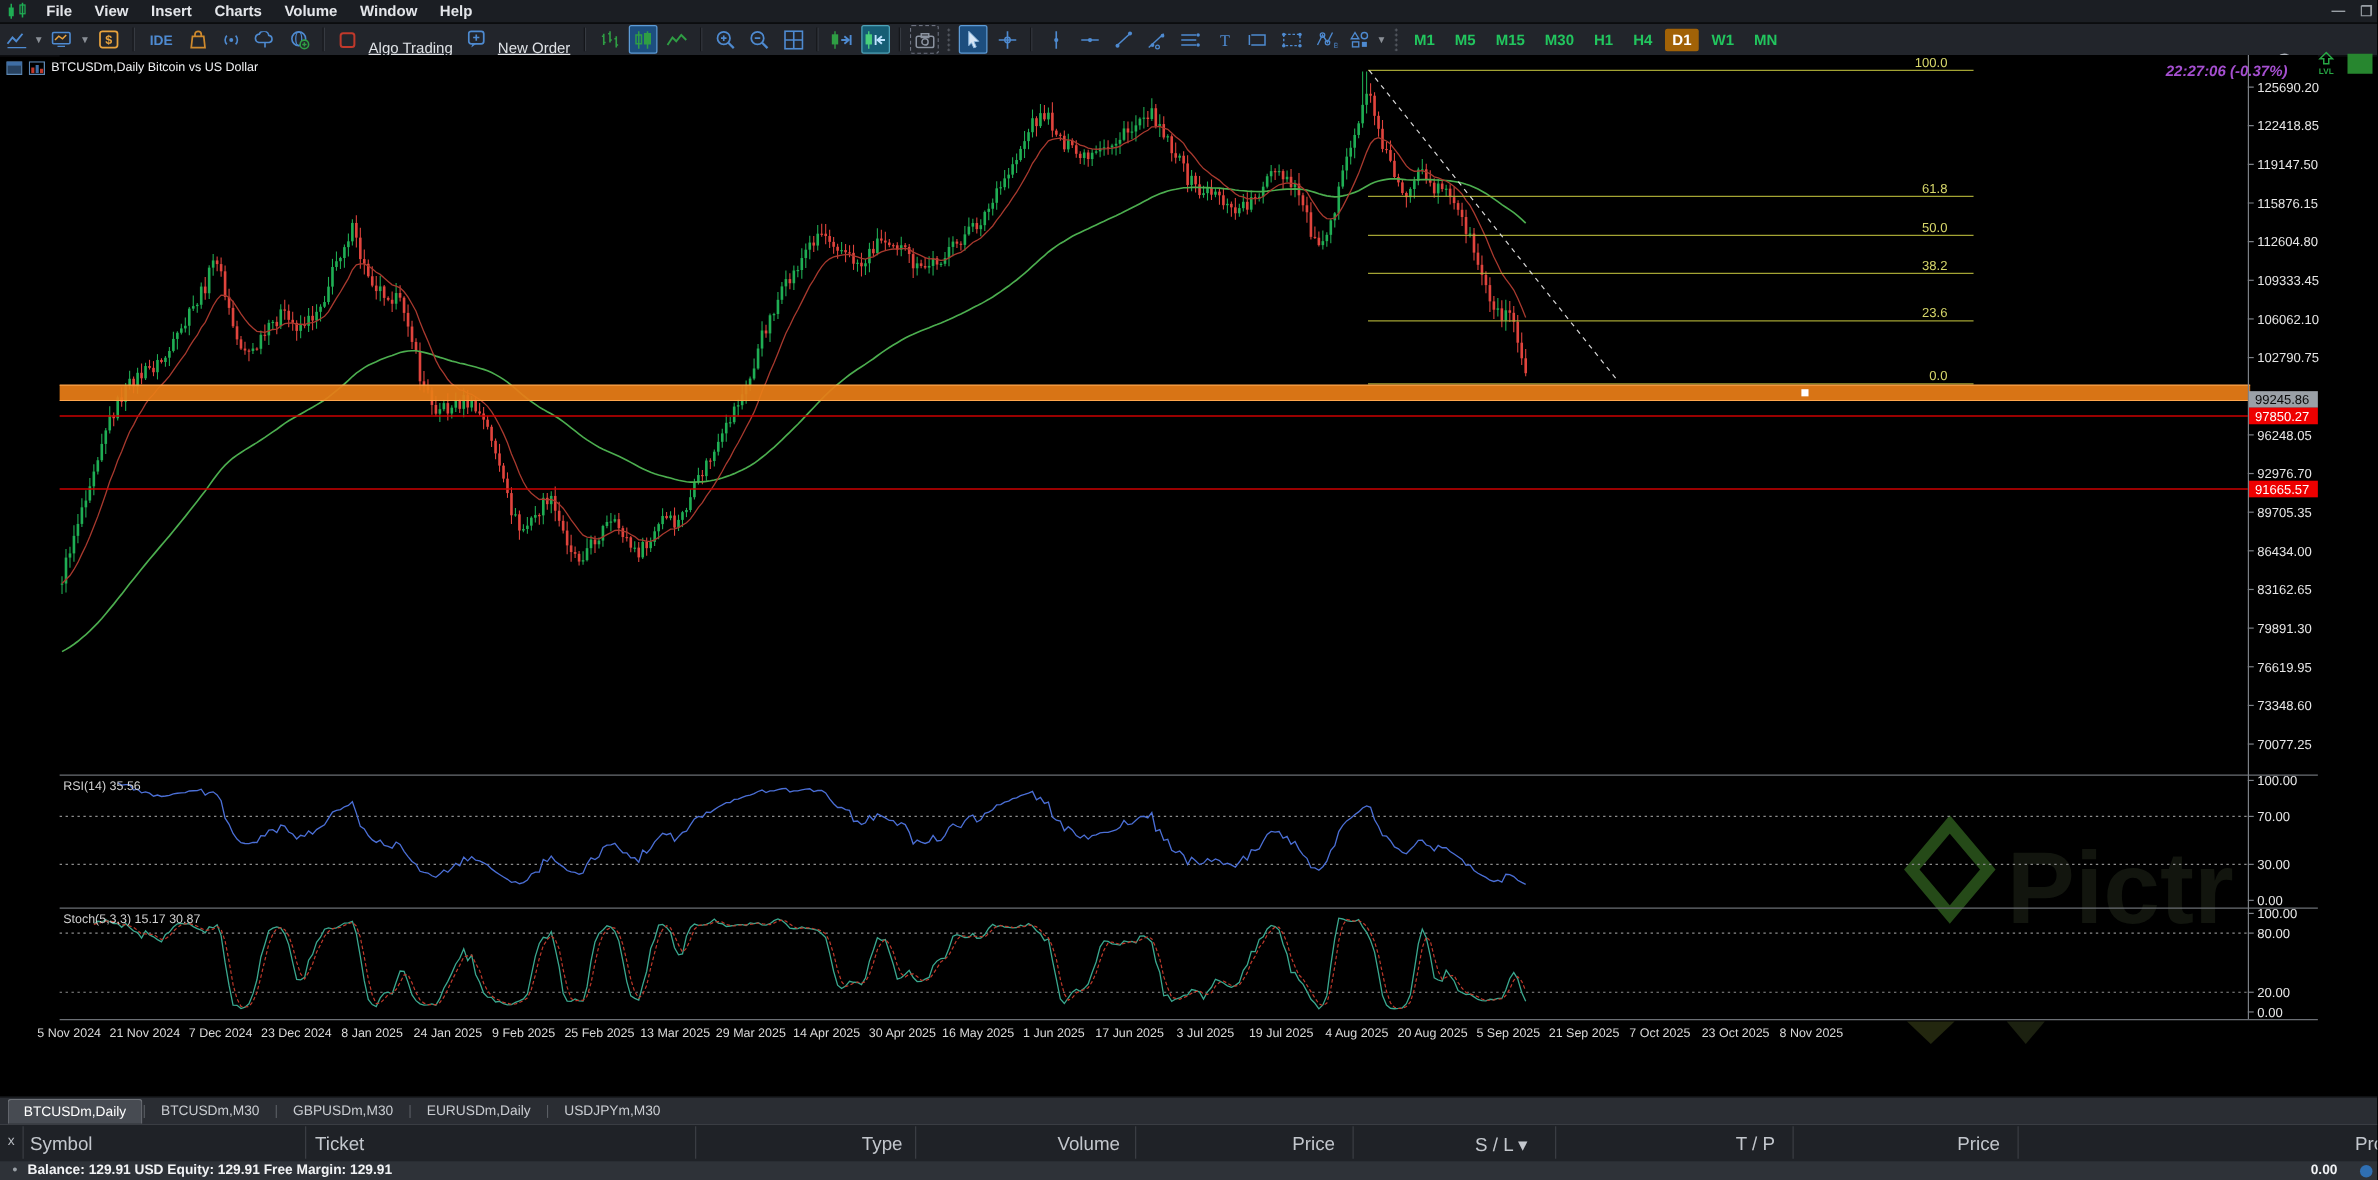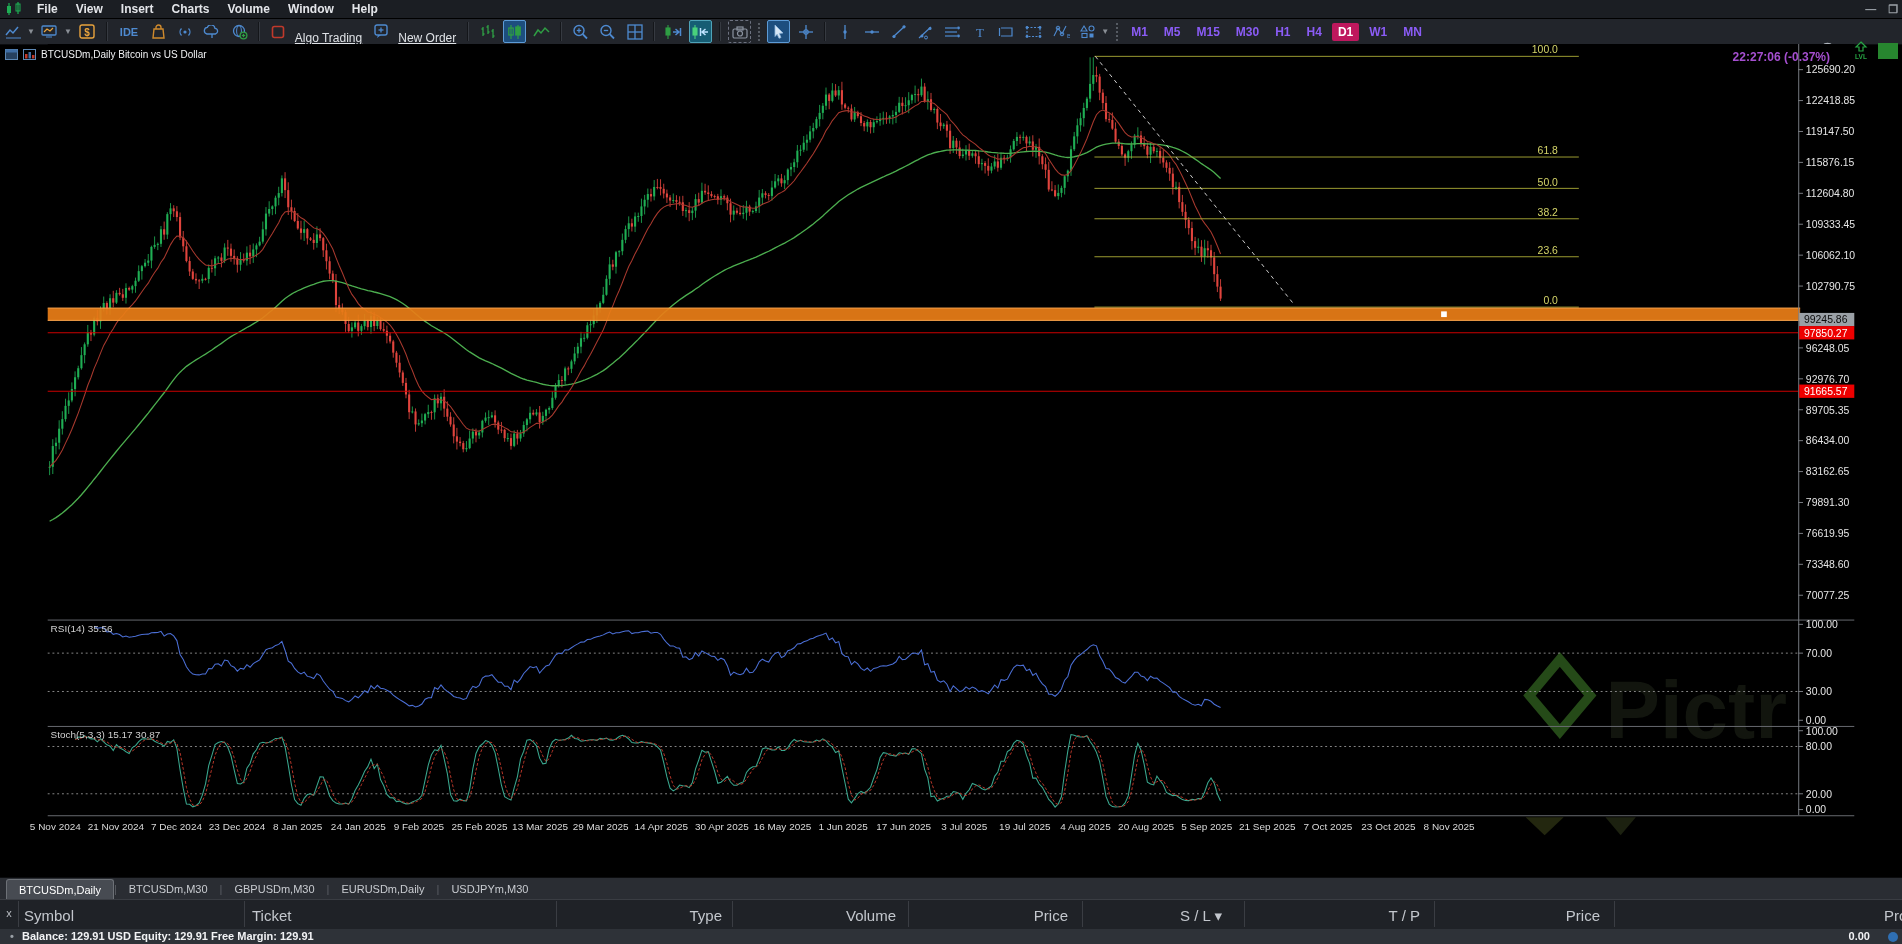--- a/index.html
+++ b/index.html
@@ -17,28 +17,28 @@
   .tgroup{display:flex;align-items:center;height:25px;}
   .tsep{width:1px;height:19px;background:#14161a;border-right:1px solid #363a41;margin:0 5px;}
   .tdots{width:4px;height:19px;margin:0 4px;background-image:radial-gradient(#565b63 1px,transparent 1px);background-size:4px 4px;}
   .tbtn{height:21px;min-width:21px;display:flex;align-items:center;justify-content:center;
         margin:0 2px;border:1px solid transparent;border-radius:2px;color:#4e8ad0;}
   .tbtn.active{background:#1d4e7e;border-color:#5d9bd6;}
   .tbtn.active2{background:#165d74;border-color:#4fa3b8;}
   .tbtn svg{display:block;}
   .tlabel{color:#dfe2e6;font-size:12px;margin:12px 6px 0 3px;white-space:nowrap;text-decoration:underline;}
   .caret{color:#8a8f96;font-size:8px;margin:0 2px 0 0;}
-  .tf{color:#8b5cf6;font-size:12px;font-weight:bold;padding:2px 6px;margin:0 2px;border-radius:2px;}
-  .tf.active{background:#be185d;color:#fff;}
+  .tf{color:#22c55e;font-size:12px;font-weight:bold;padding:2px 6px;margin:0 2px;border-radius:2px;}
+  .tf.active{background:#a16207;color:#fff;}
   .toolbar-right{position:absolute;right:0;top:19px;height:25px;display:flex;align-items:center;}
   
   #chart{position:absolute;left:0;top:44px;}
   .chart-title{position:absolute;left:5px;top:49px;display:flex;align-items:center;gap:5px;
                color:#f0f1f3;font-size:10px;}
-  .chart-clock{position:absolute;right:72px;top:50px;color:#a54fd0;font-size:12px;font-weight:bold;}
+  .chart-clock{position:absolute;right:72px;top:50px;color:#a54fd0;font-size:12px;font-weight:bold;font-style:italic;}
   
   .tabbar{position:absolute;left:0;top:877px;width:1902px;height:22px;background:#2a2d33;
           display:flex;align-items:center;border-top:1px solid #0b0c0e;}
   .tab{height:19px;line-height:19px;font-size:11px;color:#c9ccd1;padding:0 12px;white-space:nowrap;}
   .tab.active{background:#474b52;border:1px solid #6d7177;border-bottom:none;border-radius:3px 3px 0 0;
               color:#ffffff;height:20px;line-height:20px;margin-left:6px;}
   .tabsep{color:#5a5e64;font-size:11px;line-height:19px;}
   
   .toolbox-head{position:absolute;left:0;top:899px;width:1902px;height:30px;background:#1f2227;
                 border-top:1px solid #3a3d43;border-bottom:1px solid #111316;}

